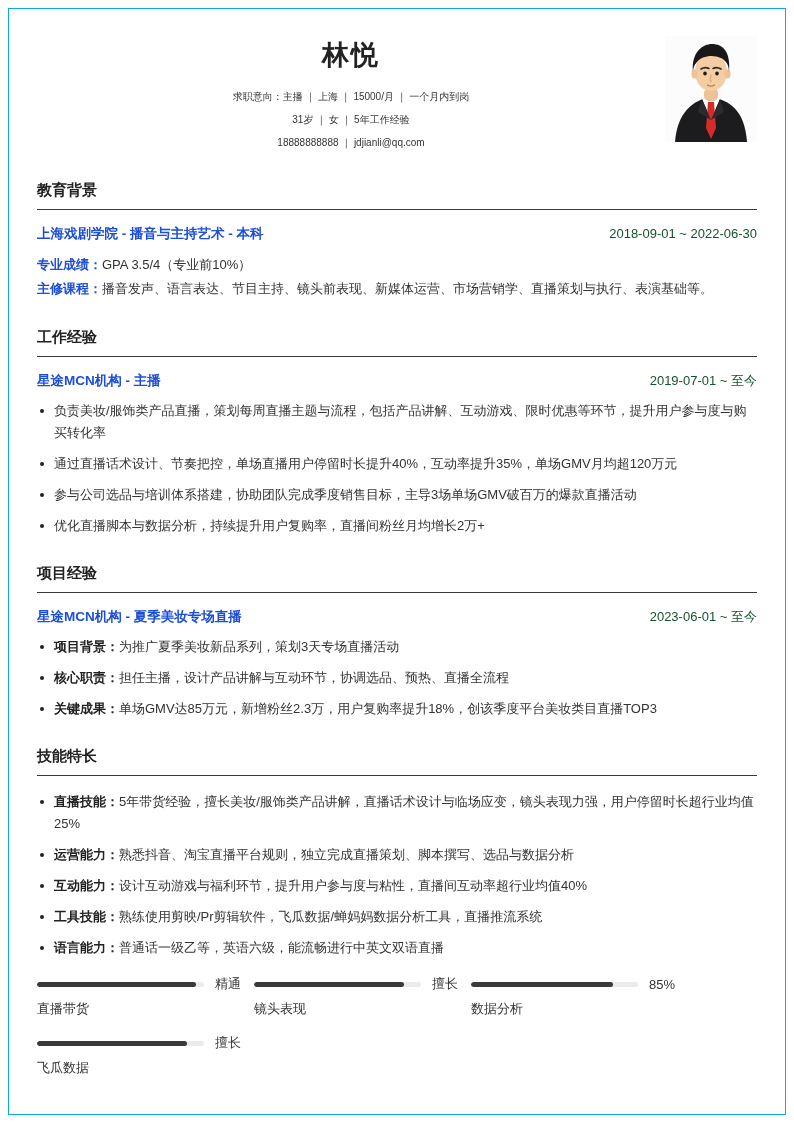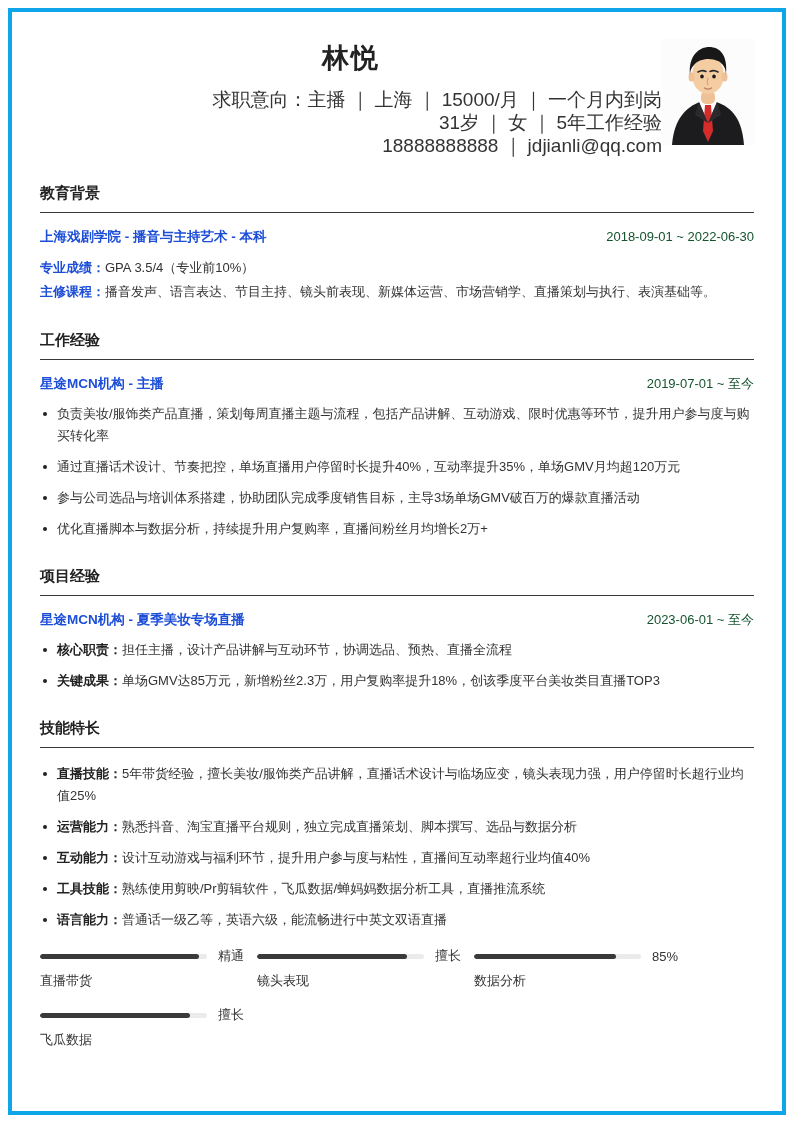--- a/index.html
+++ b/index.html
@@ -6,30 +6,30 @@
   html, body { background: #ffffff; }
   body {
     width: 794px; height: 1123px;
     padding: 8px;
     font-family: "Liberation Sans", "DejaVu Sans", sans-serif;
     color: var(--text, #333);
   }
   .page {
     width: 778px; height: 1107px;
     background: #fff;
-    border: 4px solid #0ea5e9;
+    border: 1px solid #0ea5e9;
     padding: 18px 28px 40px 28px;
     overflow: hidden;
   }
 
   
   .header { display: flex; align-items: flex-start; }
   .header-text { flex: 1; text-align: center; padding-top: 10px; }
   .candidate-name { font-size: 27px; font-weight: bold; color: #222; letter-spacing: 2px; margin-bottom: 12px; }
-  .header-line { font-size: 19px; color: #333; line-height: 23px; text-align: right; }
+  .header-line { font-size: 10px; color: #333; line-height: 23px; }
   .photo { width: 92px; height: 106px; flex: 0 0 auto; margin-top: 9px; overflow: hidden; background: #fdfdfd; }
 
   
   .section { margin-top: 27px; }
   .sec-title { font-size: 15px; font-weight: bold; color: #222; margin-bottom: 9px; }
   .rule { border-bottom: 1px solid #3a3a3a; margin-bottom: 15px; }
 
   .entry-head { display: flex; justify-content: space-between; align-items: baseline; margin-bottom: 10px; }
   .entry-title { font-size: 13.5px; font-weight: bold; color: #1d4ed8; }
   .entry-date { font-size: 13px; color: #14532d; }
@@ -130,20 +130,21 @@
   </section>
 
   <section class="section">
     <div class="sec-title">项目经验</div>
     <div class="rule"></div>
     <div class="entry-head">
       <div class="entry-title">星途MCN机构 - 夏季美妆专场直播</div>
       <div class="entry-date">2023-06-01 ~ 至今</div>
     </div>
     <ul class="bullets">
+      <li><b>项目背景：</b><span>为推广夏季美妆新品系列，策划3天专场直播活动</span></li>
       <li><b>核心职责：</b><span>担任主播，设计产品讲解与互动环节，协调选品、预热、直播全流程</span></li>
       <li><b>关键成果：</b><span>单场GMV达85万元，新增粉丝2.3万，用户复购率提升18%，创该季度平台美妆类目直播TOP3</span></li>
     </ul>
   </section>
 
   <section class="section">
     <div class="sec-title">技能特长</div>
     <div class="rule"></div>
     <ul class="bullets">
       <li><b>直播技能：</b><span>5年带货经验，擅长美妆/服饰类产品讲解，直播话术设计与临场应变，镜头表现力强，用户停留时长超行业均值25%</span></li>

